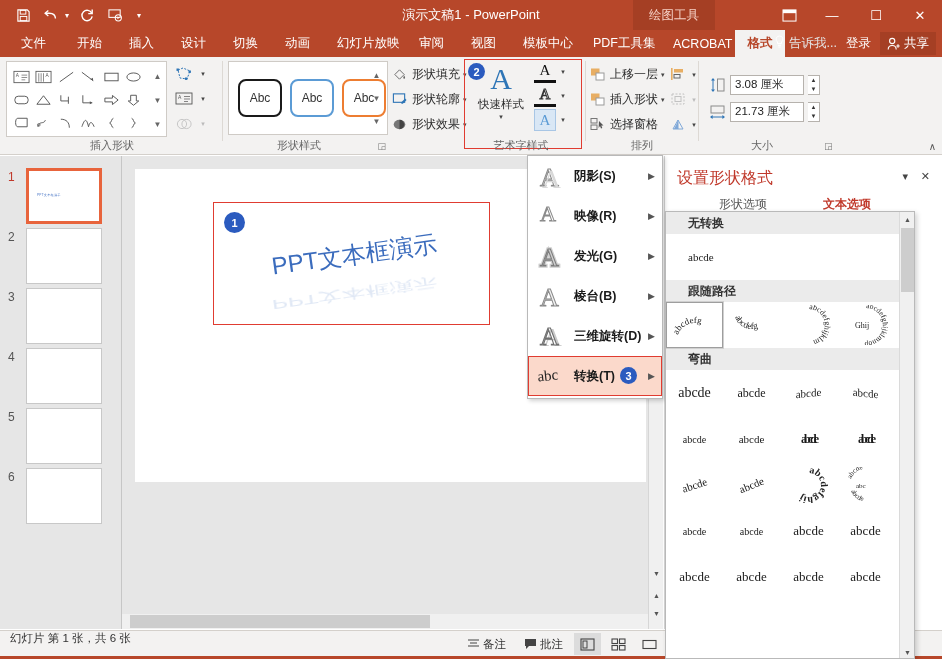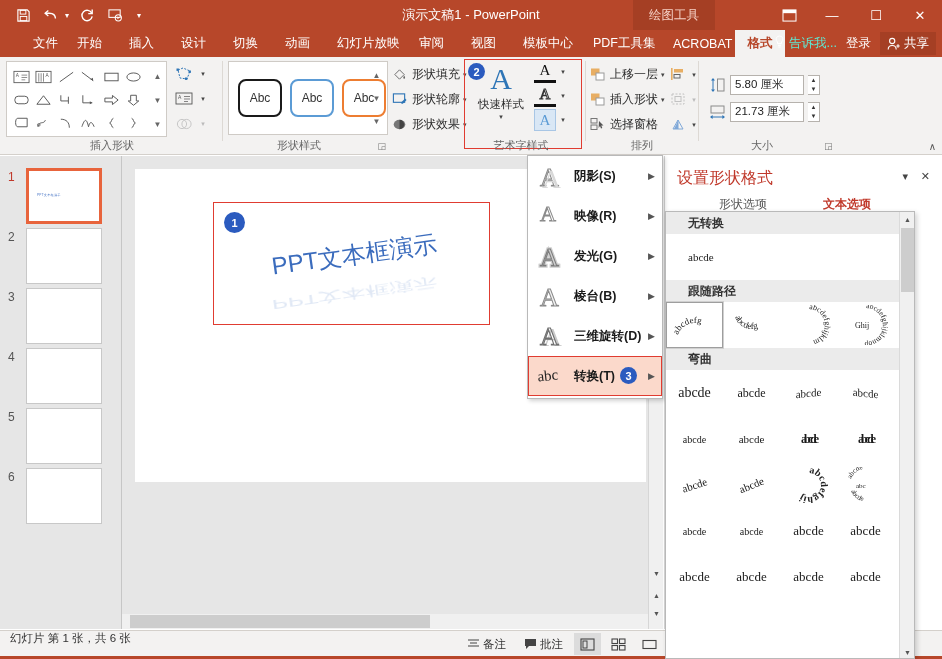--- a/index.html
+++ b/index.html
@@ -44,21 +44,21 @@
 
   
   .tabrow {
     position:absolute; left:0; top:30px; width:942px; height:27px;
     background:#b7472a; color:#fff; font-size:12.5px;
   }
   .tab { position:absolute; top:0; height:27px; display:flex; align-items:center;
          justify-content:center; padding:0 9px; color:#fff; white-space:nowrap; }
   .tab.active { background:#f3f2f1; color:#b7472a; font-weight:bold; }
   .tabright { position:absolute; right:0; top:0; height:27px; display:flex; align-items:center; gap:5px; padding-right:6px;}
-  .tellme { display:flex; align-items:flex-start; gap:4px; color:#5eead4; font-size:12.5px; }
+  .tellme { display:flex; align-items:flex-start; gap:4px; color:#e5e5e5; font-size:12.5px; }
   .signin { color:#fff; font-size:12.5px; padding:0 4px;}
   .share { display:flex; align-items:center; gap:3px; color:#fff; font-size:12.5px;
            background:#a53f24; padding:3px 7px; }
 
   
   .ribbon {
     position:absolute; left:0; top:57px; width:942px; height:98px;
     background:#f3f2f1; border-bottom:1px solid #d4d0cb;
   }
   .rb-group { position:absolute; top:0; height:98px; }
@@ -263,21 +263,21 @@
             <rect x="1" y="1" width="14" height="3.5" fill="#fff"></rect>
           </svg>
       </div>
       <div class="win-ctrl">—</div>
       <div class="win-ctrl">☐</div>
       <div class="win-ctrl">✕</div>
     </div>
   </div>
 
   <div class="tabrow">
-    <div class="tab" style="left:24px">文件</div>
+    <div class="tab" style="left:12px">文件</div>
     <div class="tab" style="left:68px">开始</div>
     <div class="tab" style="left:120px">插入</div>
     <div class="tab" style="left:172px">设计</div>
     <div class="tab" style="left:224px">切换</div>
     <div class="tab" style="left:276px">动画</div>
     <div class="tab" style="left:328px">幻灯片放映</div>
     <div class="tab" style="left:410px">审阅</div>
     <div class="tab" style="left:462px">视图</div>
     <div class="tab" style="left:514px">模板中心</div>
     <div class="tab" style="left:584px">PDF工具集</div>
@@ -600,21 +600,21 @@
     <div class="rb-group" style="left:702px; width:135px">
       <div style="position:absolute;left:6px;top:14px">
         <div class="sz-row">
           <span class="sz-ic">
               <svg width="17" height="16" viewBox="0 0 17 16">
                 <path d="M4 2.5v11" stroke="#2e75b6" stroke-width="1"></path>
                 <path d="M4 1l2 2.6H2zM4 15l2-2.6H2z" fill="#2e75b6"></path>
                 <rect x="8.5" y="2" width="6.5" height="12" fill="none" stroke="#8a8a8a" stroke-width="1"></rect>
               </svg>
             </span>
-          <span class="sz-input">5.80 厘米</span>
+          <span class="sz-input">3.08 厘米</span>
           <span class="spin">
               <span>▲</span>
               <span>▼</span>
             </span>
         </div>
         <div class="sz-row">
           <span class="sz-ic">
               <svg width="17" height="16" viewBox="0 0 17 16">
                 <rect x="2" y="2" width="13" height="7" fill="none" stroke="#8a8a8a" stroke-width="1"></rect>
                 <path d="M3 13h11" stroke="#2e75b6" stroke-width="1"></path>

